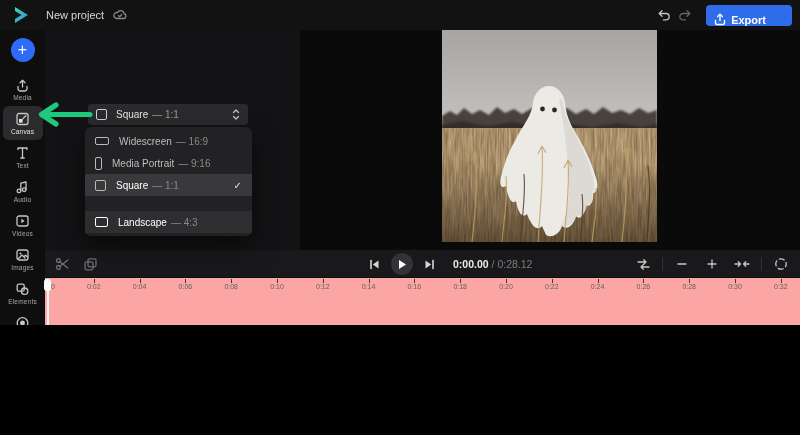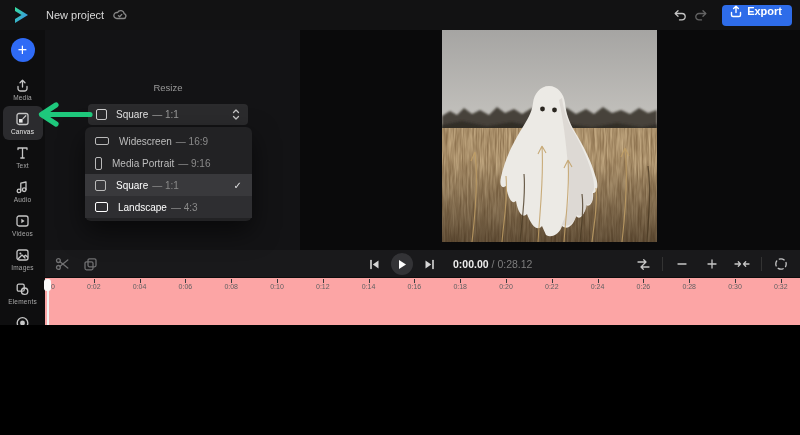--- a/index.html
+++ b/index.html
@@ -13,22 +13,22 @@
   
   .topbar { position:absolute; left:0; top:0; width:800px; height:30px;
     background:#121213; display:flex; align-items:center; z-index:20; }
   .logo { width:20px; height:20px; margin-left:11px; }
   .proj-title { margin-left:15px; font-size:11px; color:#d8d8d8; }
   .cloud-save { margin-left:9px; display:flex; align-items:center; opacity:.65; }
   .tb-spacer { flex:1; }
   .icon-btn { width:22px; height:22px; display:flex; align-items:center; justify-content:center;
     border:none; background:transparent; cursor:pointer; }
   .redo { opacity:.45; }
-  .export-btn { margin:0 8px 0 10px; height:21px; padding:0 10px 0 8px; border:none; border-radius:4px;
-    background:#2e6ce9; color:#fff; font-size:11px; font-weight:bold; display:flex; align-items:flex-start;
+  .export-btn { margin:0 8px 0 10px; height:21px; padding:0 26px 0 8px; border:none; border-radius:4px;
+    background:#2e6ce9; color:#fff; font-size:11px; font-weight:bold; display:flex; align-items:flex-end;
     gap:5px; cursor:pointer; font-family:"Liberation Sans",sans-serif; }
 
   
   .sidebar { position:absolute; left:0; top:30px; width:45px; height:405px; background:#0e0e0f;
     display:flex; flex-direction:column; align-items:center; z-index:15; }
   .add-btn { width:24px; height:24px; border-radius:50%; border:none; background:#2f6bf6; color:#fff;
     font-size:16px; line-height:22px; margin-top:8px; cursor:pointer; display:flex; align-items:center; justify-content:center; }
   .side-items { margin-top:10px; display:flex; flex-direction:column; }
   .side-item { width:40px; height:34px; display:flex; flex-direction:column; align-items:center;
     justify-content:center; gap:2px; cursor:pointer; border-radius:6px; color:#c2c2c2; }
@@ -52,21 +52,21 @@
   
   .menu { position:absolute; left:85px; top:127px; width:167px; background:#222224; border-radius:6px;
     padding:3px 0; z-index:30; box-shadow:0 10px 26px rgba(0,0,0,.55); }
   .menu-item { height:22px; display:flex; align-items:center; padding:0 10px; font-size:10px;
     color:#a6a6a6; cursor:pointer; }
   .menu-item .mi-label { color:#bdbdbd; }
   .menu-item .mi-ratio { color:#8a8a8a; margin-left:4px; }
   .menu-item .ar-box { border-color:#b9b9b9; margin-right:10px; }
   .menu-item.selected { background:#39393c; }
   .menu-item.selected .mi-label { color:#fff; }
-  .menu-item.hovered { background:#2e2e31; }
+  .menu-item.hovered { background:#2e2e31;margin-top:15px; }
   .menu-item.hovered .mi-label { color:#fff; }
   .menu-item.hovered .ar-box { border-color:#fff; }
   .mi-check { margin-left:auto; color:#e0e0e0; font-size:10px; }
   .ar-169 { width:14px; height:8px; }
   .ar-916 { width:7px; height:13px; }
   .ar-11  { width:11px; height:11px; }
   .ar-43  { width:13px; height:10px; }
   .ar-45  { width:10px; height:12px; }
   .ar-54  { width:12px; height:10px; }
   .ar-23  { width:9px; height:13px; }
@@ -233,21 +233,20 @@
         <svg width="15" height="14" viewBox="0 0 15 14">
           <path class="st" d="M2.5 5.5 v3 M5 3.5 v7 M7.5 1.8 v10.4 M10 3.5 v7 M12.5 5.5 v3"></path>
         </svg>
         <span class="slabel">TTS</span>
       </div>
 
     </div>
   </div>
 
   <div class="panel">
-    <div class="panel-title">Resize</div>
     <button class="select">
       <span class="ar-box ar-11"></span>
       <span class="val">Square</span>
       <span class="ratio">— 1:1</span>
       <span class="chev">
         <svg width="8" height="13" viewBox="0 0 8 13">
           <path class="st" d="M1.5 4.5 L4 2 L6.5 4.5 M1.5 8.5 L4 11 L6.5 8.5"></path>
         </svg>
       </span>
     </button>

